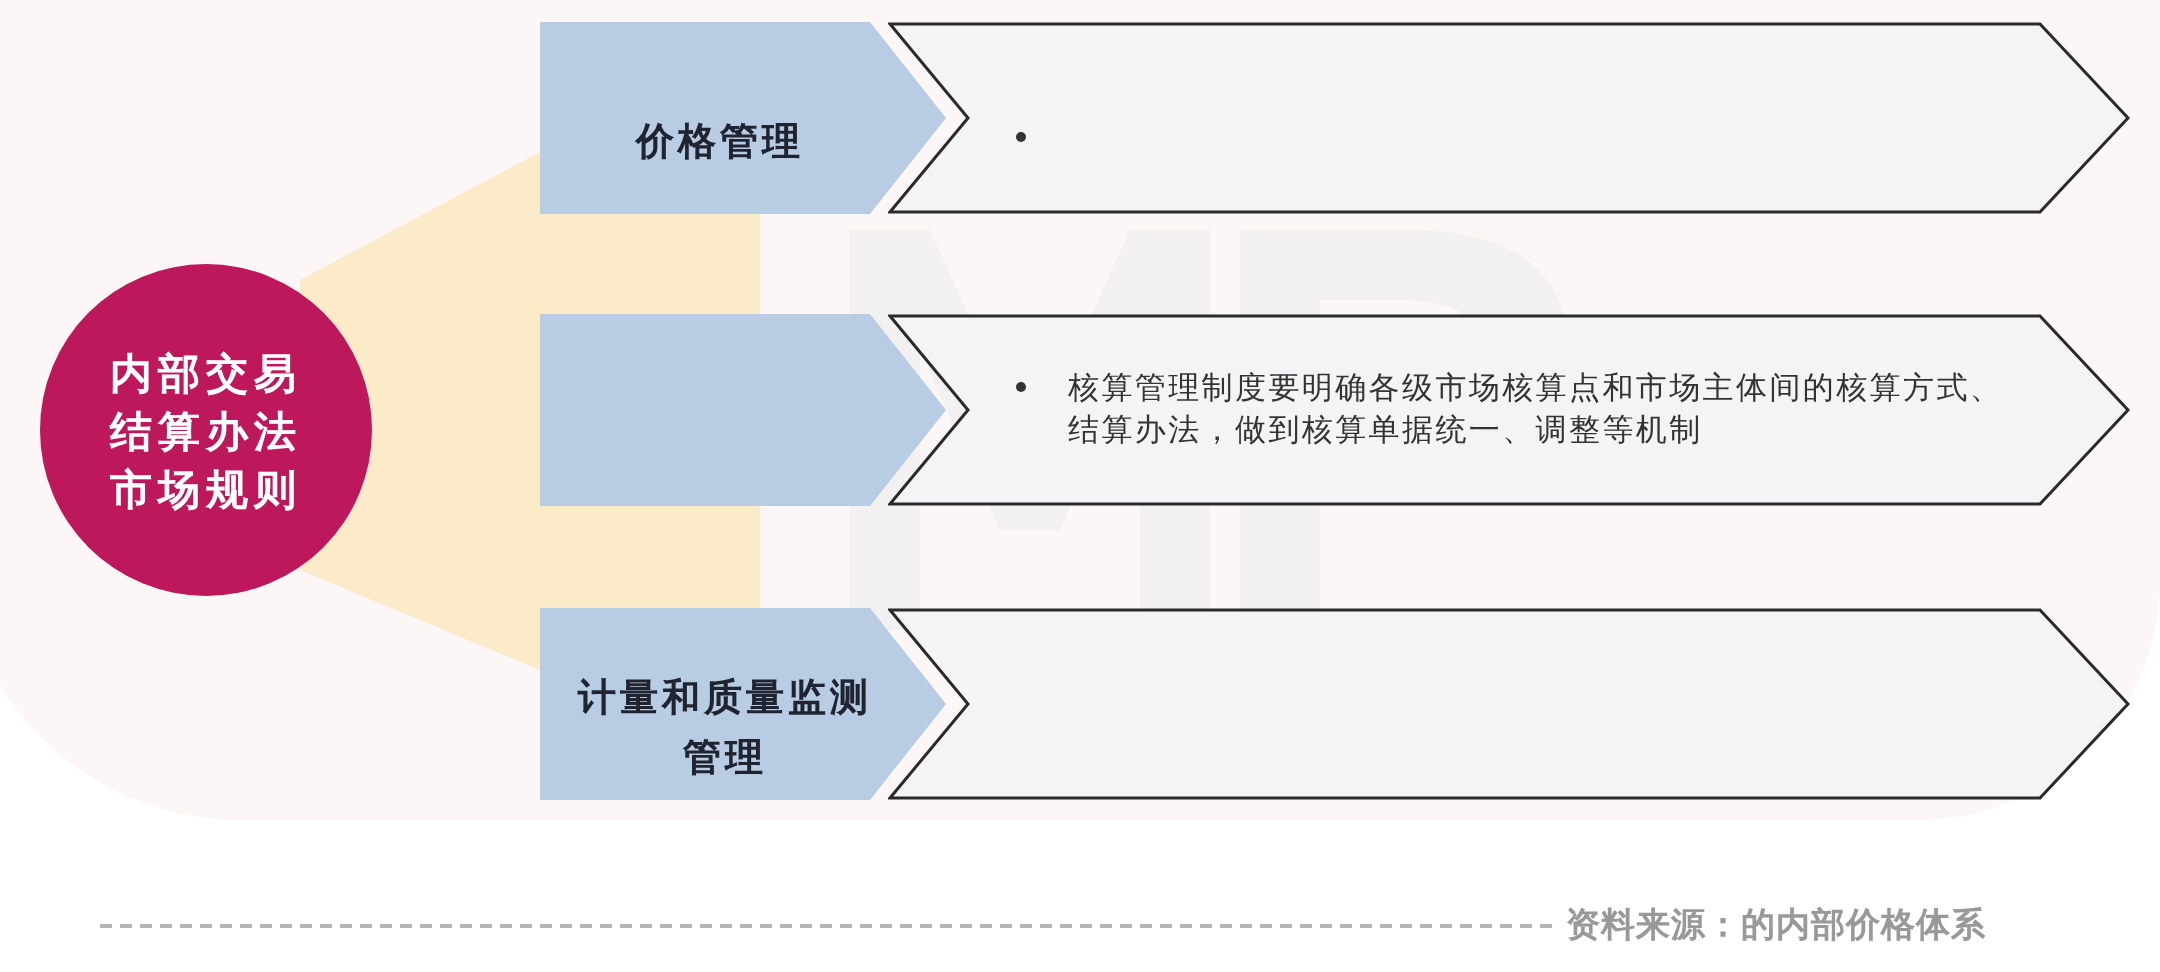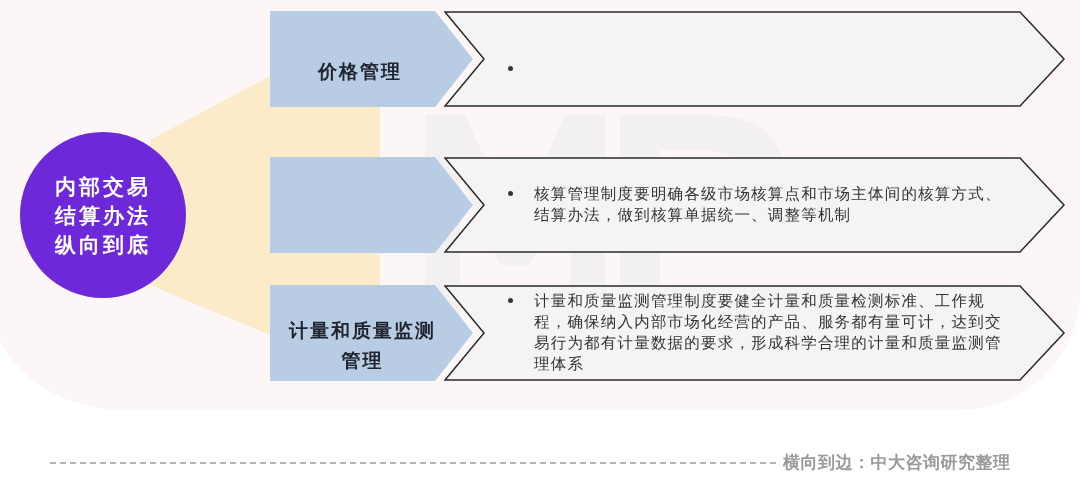--- a/index.html
+++ b/index.html
@@ -12,21 +12,21 @@
       position: absolute; left: -20px; top: -20px; width: 1100px; height: 430px;
       background: #fcf6f6; border-radius: 0 0 120px 140px;
     }
     .watermark {
       position: absolute; left: 425px; top: 115px; width: 360px; height: 200px;
       opacity: 0.55;
     }
     .fan { position: absolute; left: 0; top: 0; width: 1080px; height: 486px; }
     .hub {
       position: absolute; left: 20px; top: 132px; width: 166px; height: 166px;
-      border-radius: 50%; background: #6d28d9;
+      border-radius: 50%; background: #be185d;
       display: flex; align-items: center; justify-content: center;
     }
     .hub-text {
       color: #ffffff; font-size: 21px; font-weight: bold; line-height: 29px;
       text-align: center; letter-spacing: 3px; width: 100px;
     }
     .row { position: absolute; left: 0; width: 1080px; height: 96px; }
     .label-shape { position: absolute; left: 270px; top: 0; width: 210px; height: 96px; }
     .label-text {
       position: absolute; left: 270px; top: 0; width: 180px; height: 96px;
@@ -65,21 +65,21 @@
 </svg>
 
 <svg class="fan" viewBox="0 0 1080 486">
   <polygon points="150,140 270,76 380,76 380,335 270,335 150,285" fill="#fbebc9"></polygon>
 </svg>
 
 <div class="hub">
   <div class="hub-text">
     <div>内部交易</div>
     <div>结算办法</div>
-    <div>纵向到底</div>
+    <div>市场规则</div>
   </div>
 </div>
 
 <div class="row" style="top:11px;">
   <svg class="label-shape" viewBox="0 0 210 96">
     <polygon points="0,0 165,0 203,48 165,96 0,96" fill="#b8cce4"></polygon>
   </svg>
   <div class="label-text">价格管理</div>
   <svg class="detail-shape" viewBox="0 0 622 96" preserveAspectRatio="none">
     <polygon points="1,1 576,1 620,48 576,95 1,95 40,48" fill="#f4f4f7" stroke="#2a2a2a" stroke-width="1.5"></polygon>
@@ -99,30 +99,24 @@
     <polygon points="1,1 576,1 620,48 576,95 1,95 40,48" fill="#f4f4f7" stroke="#2a2a2a" stroke-width="1.5"></polygon>
   </svg>
   <div class="detail-text">
     <div class="detail-inner">
       <span class="bullet-dot"></span>
       <span>核算管理制度要明确各级市场核算点和市场主体间的核算方式、结算办法，做到核算单据统一、调整等机制</span>
     </div>
   </div>
 </div>
 
-<div class="row" style="top:285px;">
+<div class="row" style="top:304px;">
   <svg class="label-shape" viewBox="0 0 210 96">
     <polygon points="0,0 165,0 203,48 165,96 0,96" fill="#b8cce4"></polygon>
   </svg>
   <div class="label-text" style="padding:0 14px; box-sizing:border-box; width:185px;">计量和质量监测管理</div>
   <svg class="detail-shape" viewBox="0 0 622 96" preserveAspectRatio="none">
     <polygon points="1,1 576,1 620,48 576,95 1,95 40,48" fill="#f4f4f7" stroke="#2a2a2a" stroke-width="1.5"></polygon>
   </svg>
-  <div class="detail-text">
-    <div class="detail-inner">
-      <span class="bullet-dot"></span>
-      <span>计量和质量监测管理制度要健全计量和质量检测标准、工作规程，确保纳入内部市场化经营的产品、服务都有量可计，达到交易行为都有计量数据的要求，形成科学合理的计量和质量监测管理体系</span>
-    </div>
-  </div>
 </div>
 
 <div class="footer-line"></div>
-<div class="footer-source">横向到边：中大咨询研究整理</div>
+<div class="footer-source">资料来源：的内部价格体系</div>
 
 </body></html>

